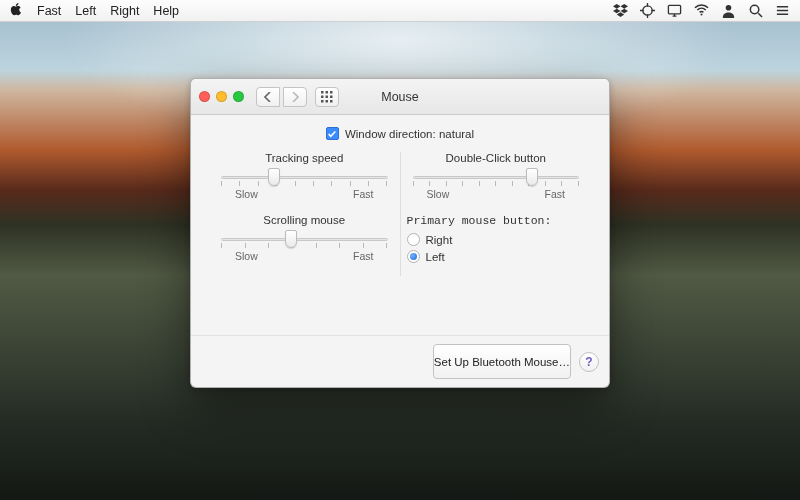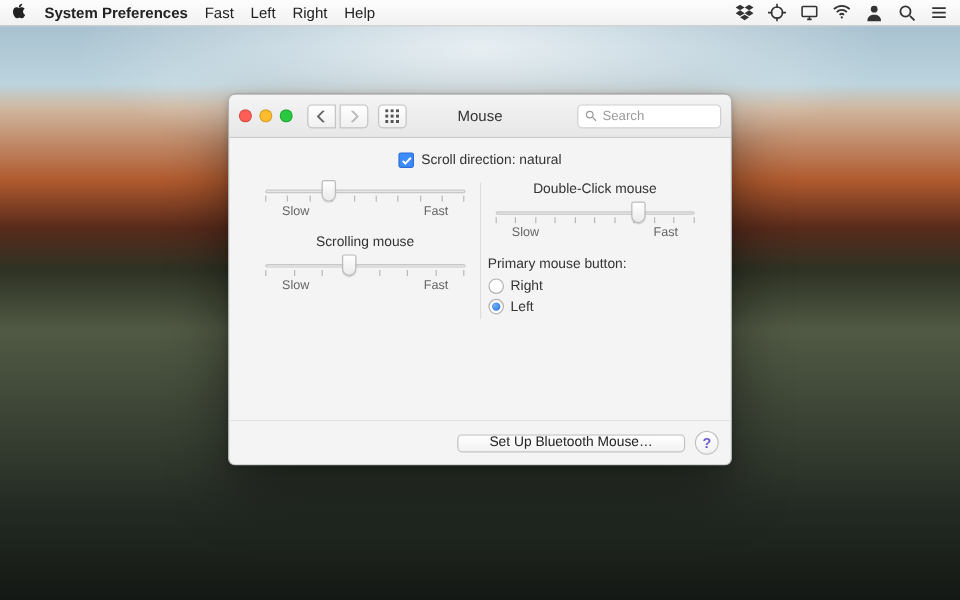--- a/index.html
+++ b/index.html
@@ -65,48 +65,47 @@
 
   .content { flex:1; position:relative; padding:12px 18px 8px; font-size:11.5px; color:#333;}
   .chkrow { display:flex; align-items:center; justify-content:center; gap:6px; margin-bottom:12px;}
   .chkbox { width:13px;height:13px;border:1px solid #b6b6b6;border-radius:2px;background:#fff;display:flex;align-items:center;justify-content:center;}
   .chkbox.checked{background:#3b8cff;border-color:#2e6fd4;}
   .chkbox.checked svg{width:10px;height:10px;fill:#fff;}
   .columns{display:flex; gap:0;}
   .col{flex:1; padding:0 6px;}
   .col + .col{ border-left:1px solid #dedede; }
   .label{text-align:center; margin-bottom:6px; font-size:11.5px;}
-  .label.left-align{text-align:left;}
+  .label.left-align{text-align:left;font-family:Liberation Mono, monospace;}
   .slider{position:relative; height:14px; margin:0 6px;}
   .slider .track{position:absolute;top:6px;left:0;right:0;height:3px;background:linear-gradient(#dcdcdc,#efefef);border:1px solid #c8c8c8;border-radius:2px;}
   .slider .ticks{position:absolute;left:0;right:0;top:11px;display:flex;justify-content:space-between;}
   .slider .ticks span{width:1px;height:5px;background:#b8b8b8;}
   .slider .knob{position:absolute;top:-2px;width:12px;height:18px; background:linear-gradient(#ffffff,#eaeaea);border:1px solid #bcbcbc;border-radius:2px 2px 6px 6px; transform:translateX(-50%); box-shadow:0 1px 1px rgba(0,0,0,.15);}
   .sliderrange{display:flex;justify-content:space-between;font-size:10.5px;color:#666;margin:4px 20px 14px;}
   .radiogrp{margin-top:4px;}
   .radiorow{display:flex;align-items:center;gap:6px;margin:4px 0;}
   .radio{width:13px;height:13px;border:1px solid #b1b1b1;border-radius:50%;background:#fff;display:flex;align-items:center;justify-content:center;}
   .radio.sel::after{content:"";width:7px;height:7px;border-radius:50%;background:radial-gradient(circle at 35% 35%, #6fb2ff, #2468d6);}
   .footer{position:absolute;left:0;right:0;bottom:0;padding:8px 10px;display:flex;justify-content:flex-end;align-items:center;gap:8px;border-top:1px solid #e2e2e2;}
-  .pushbtn{height:15px;padding:0 26px;font-size:11.5px;color:#222;border:1px solid #c2c2c2;border-radius:4px;background:linear-gradient(#ffffff,#f1f1f1);display:flex;align-items:center;}
+  .pushbtn{height:35px;padding:0 0;font-size:11.5px;color:#222;border:1px solid #c2c2c2;border-radius:4px;background:linear-gradient(#ffffff,#f1f1f1);display:flex;align-items:center;}
   .helpbtn{width:20px;height:20px;border:1px solid #c2c2c2;border-radius:50%;background:linear-gradient(#fff,#f1f1f1);display:flex;align-items:center;justify-content:center;color:#6a5acb;font-size:12px;font-weight:600;}
 </style>
 </head>
 <body>
 
 <div class="desktop"></div>
 
 <div class="menubar">
   <div class="menubar-left">
     <span>
       <svg class="apple" viewBox="0 0 16 16">
           <path fill="#222" d="M11.3 8.4c0-2 1.6-2.9 1.7-3-1-1.4-2.4-1.6-2.9-1.6-1.2-.1-2.4.7-3 .7s-1.6-.7-2.6-.7C3 3.8 1 5.3 1 8.3c0 1.1.2 2.2.7 3.3.6 1.4 2 3.4 3.4 3.4.8 0 1.4-.6 2.5-.6s1.5.6 2.5.6c1.5 0 2.8-2 3.4-3.4-2-.9-2.2-3.1-2.2-3.2zM9.5 2.5C10.2 1.7 10.6.6 10.5 0c-.9.1-1.9.6-2.5 1.3-.6.6-1 1.6-.9 2.6.9 0 1.8-.5 2.4-1.4z"></path>
         </svg>
     </span>
-    <span class="app">System Preferences</span>
     <span>Fast</span>
     <span>Left</span>
     <span>Right</span>
     <span>Help</span>
   </div>
   <div class="menubar-right">
     <span class="ic">
         <svg viewBox="0 0 16 16">
           <path fill="#333" d="M4 1l4 2.5L4 6 0 3.5 4 1zm8 0l4 2.5L12 6 8 3.5 12 1zM0 8.5L4 6l4 2.5L4 11 0 8.5zm12-2.5l4 2.5L12 11 8 8.5 12 6zM4 12.2l4-2.4 4 2.4-4 2.6-4-2.6z"></path>
         </svg>
@@ -177,41 +176,35 @@
             <rect x="0" y="4.5" width="2.5" height="2.5"></rect>
             <rect x="4.5" y="4.5" width="2.5" height="2.5"></rect>
             <rect x="9" y="4.5" width="2.5" height="2.5"></rect>
             <rect x="0" y="9" width="2.5" height="2.5"></rect>
             <rect x="4.5" y="9" width="2.5" height="2.5"></rect>
             <rect x="9" y="9" width="2.5" height="2.5"></rect>
           </g>
         </svg>
     </div>
     <div class="win-title">Mouse</div>
-    <div class="searchfield">
-      <svg viewBox="0 0 16 16">
-          <circle cx="6.5" cy="6.5" r="4" fill="none" stroke="#9a9a9a" stroke-width="1.5"></circle>
-          <path d="M10 10l4 4" stroke="#9a9a9a" stroke-width="1.5"></path>
-        </svg>
-      <span>Search</span>
-    </div>
   </div>
 
   <div class="content">
     <div class="chkrow">
       <span class="chkbox checked">
         <svg viewBox="0 0 12 12">
             <path d="M2 6l2.5 2.8L10 3" fill="none" stroke="#fff" stroke-width="2"></path>
           </svg>
       </span>
-      <span>Scroll direction: natural</span>
+      <span>Window direction: natural</span>
     </div>
 
     <div class="columns">
       <div class="col">
+        <div class="label">Tracking speed</div>
         <div class="slider">
           <div class="track"></div>
           <div class="ticks">
               <span></span>
               <span></span>
               <span></span>
               <span></span>
               <span></span>
               <span></span>
               <span></span>
@@ -241,21 +234,21 @@
             </div>
           <div class="knob" style="left: 42%;"></div>
         </div>
         <div class="sliderrange">
           <span>Slow</span>
           <span>Fast</span>
         </div>
       </div>
 
       <div class="col">
-        <div class="label">Double-Click mouse</div>
+        <div class="label">Double-Click button</div>
         <div class="slider">
           <div class="track"></div>
           <div class="ticks">
               <span></span>
               <span></span>
               <span></span>
               <span></span>
               <span></span>
               <span></span>
               <span></span>

